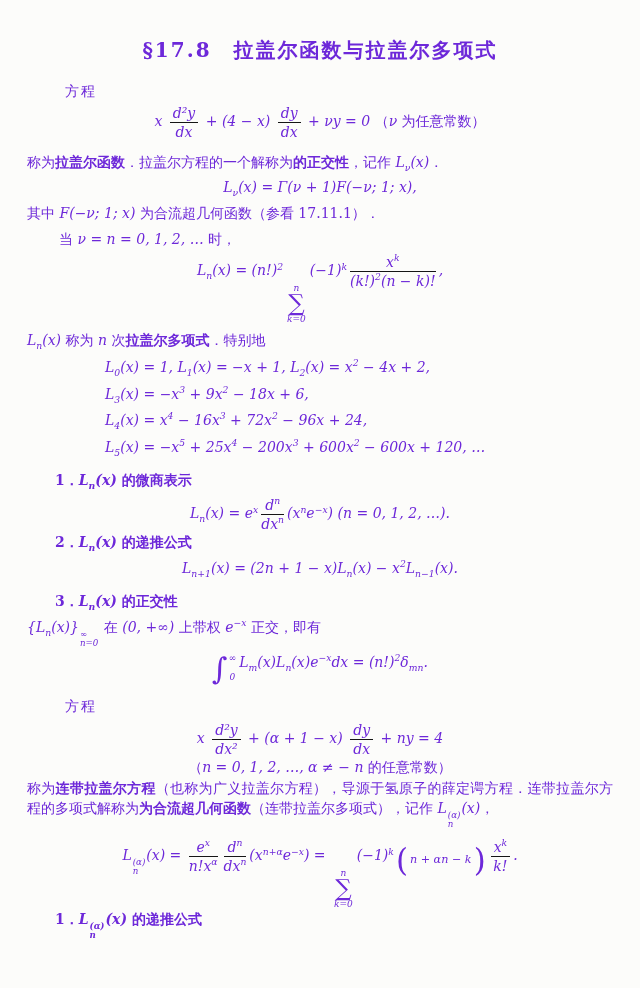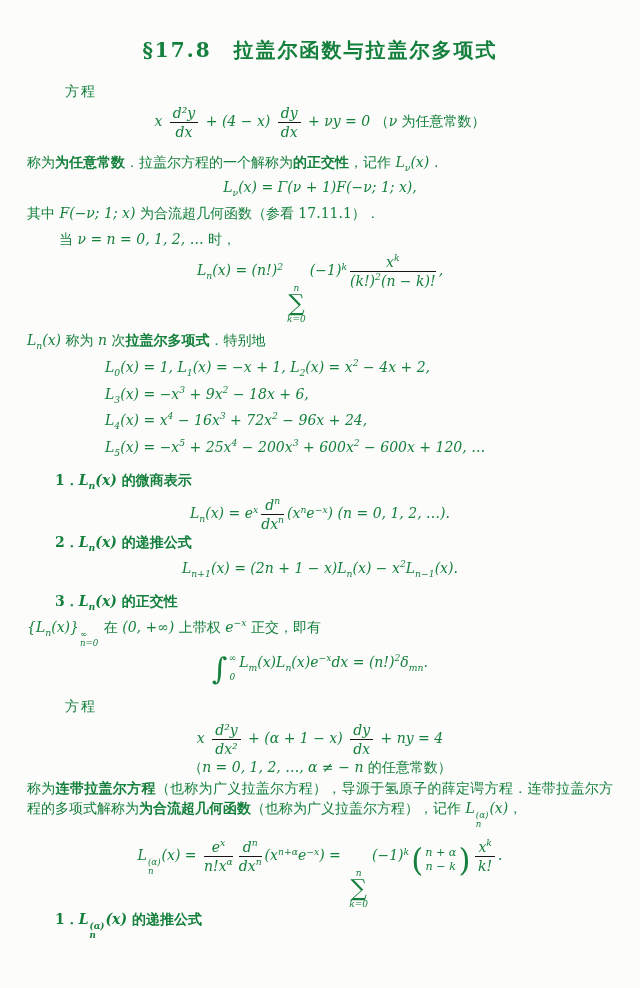--- a/index.html
+++ b/index.html
@@ -6,21 +6,21 @@
   body{
     background:#e8e8e4;
     font-family:"DejaVu Serif","Liberation Serif",serif;
   }
   .page{
     position:relative;
     width:640px;
     height:988px;
     margin:0 auto;
     background:#fcfcfa;
-    color:#15803d;
+    color:#6d28d9;
     overflow:hidden;
     box-sizing:border-box;
     padding:36px 27px 0 27px;
     font-size:14px;
     line-height:1.45;
   }
   .title{
     text-align:center;
     font-size:20px;
     font-weight:bold;
@@ -64,39 +64,39 @@
   .int-s{ font-size:30px; line-height:1; font-style:normal; }
   .int-l{
     display:flex; flex-direction:column; justify-content:space-between;
     font-size:9px; font-style:italic; padding:0 0 2px 1px;
   }
   .tk-binom{
     display:inline-flex; align-items:center; vertical-align:-0.8em;
     margin:0 2px; line-height:1;
   }
   .bn-p{ font-size:2.2em; font-weight:400; line-height:0.85; font-style:normal; }
-  .bn-c{ display:flex; flex-direction:column; align-items:center;
+  .bn-c{ display:flex; flex-direction:row; align-items:center;
          font-size:0.8em; line-height:1.25; padding:0 2px; font-style:italic; }
 
   
   .mt4{margin-top:4px}.mt6{margin-top:6px}.mt10{margin-top:10px}
   .mt12{margin-top:12px}.mt14{margin-top:0}.mt16{margin-top:16px}
   .poly{ line-height:1.9; }
 </style>
 </head>
 <body>
 
 <div class="page">
 
   <div class="title">§17.8　拉盖尔函数与拉盖尔多项式</div>
 
   <div class="label mt16">方程</div>
   <div class="eq mt4"><span class="tk-i">x </span><span class="tk-frac"><span class="fr-n">d²y</span><span class="fr-d">dx</span></span><span class="tk-i"> + (4 − x) </span><span class="tk-frac"><span class="fr-n">dy</span><span class="fr-d">dx</span></span><span class="tk-i"> + νy = 0 </span><span class="tk-r">（</span><span class="tk-i">ν</span><span class="tk-r"> 为任意常数）</span></div>
 
-  <div class="para mt12"><span class="tk-r">称为</span><span class="tk-b">为任意常数</span><span class="tk-r">．拉盖尔方程的一个解称为</span><span class="tk-b">的正交性</span><span class="tk-r">，记作 </span><span class="tk-i">L</span><sub class="tk-sub">ν</sub><span class="tk-i">(x)</span><span class="tk-r">．</span></div>
+  <div class="para mt12"><span class="tk-r">称为</span><span class="tk-b">拉盖尔函数</span><span class="tk-r">．拉盖尔方程的一个解称为</span><span class="tk-b">的正交性</span><span class="tk-r">，记作 </span><span class="tk-i">L</span><sub class="tk-sub">ν</sub><span class="tk-i">(x)</span><span class="tk-r">．</span></div>
   <div class="eq mt4"><span class="tk-i">L</span><sub class="tk-sub">ν</sub><span class="tk-i">(x) = Γ(ν + 1)F(−ν; 1; x),</span></div>
   <div class="para mt6"><span class="tk-r">其中 </span><span class="tk-i">F(−ν; 1; x)</span><span class="tk-r"> 为合流超几何函数（参看 17.11.1）．</span></div>
   <div class="para ind1 mt6"><span class="tk-r">当 </span><span class="tk-i">ν = n = 0, 1, 2, …</span><span class="tk-r"> 时，</span></div>
 
   <div class="eq mt4"><span class="tk-i">L</span><sub class="tk-sub">n</sub><span class="tk-i">(x) = (n!)</span><sup class="tk-sup">2</sup><span class="tk-sum">
         <span class="sum-t">n</span>
         <span class="sum-s">∑</span>
         <span class="sum-b">k=0</span>
       </span><span class="tk-i">(−1)</span><sup class="tk-sup">k</sup><span class="tk-frac"><span class="fr-n"><span class="tk-i">x</span><sup class="tk-sup">k</sup></span><span class="fr-d"><span class="tk-i">(k!)</span><sup class="tk-sup">2</sup><span class="tk-i">(n − k)!</span></span></span><span class="tk-i">,</span></div>
 
@@ -125,21 +125,21 @@
         <span class="int-l">
           <span class="int-t">∞</span>
           <span class="int-b">0</span>
         </span>
       </span><span class="tk-i">L</span><sub class="tk-sub">m</sub><span class="tk-i">(x)L</span><sub class="tk-sub">n</sub><span class="tk-i">(x)e</span><sup class="tk-sup">−x</sup><span class="tk-i">dx = (n!)</span><sup class="tk-sup">2</sup><span class="tk-i">δ</span><sub class="tk-sub">mn</sub><span class="tk-i">.</span></div>
 
   <div class="label mt12">方程</div>
   <div class="eq mt6"><span class="tk-i">x </span><span class="tk-frac"><span class="fr-n">d²y</span><span class="fr-d">dx²</span></span><span class="tk-i"> + (α + 1 − x) </span><span class="tk-frac"><span class="fr-n">dy</span><span class="fr-d">dx</span></span><span class="tk-i"> + ny = 4</span></div>
   <div class="eq mt14"><span class="tk-r">（</span><span class="tk-i">n = 0, 1, 2, …, α ≠ − n</span><span class="tk-r"> 的任意常数）</span></div>
 
-  <div class="para just mt14"><span class="tk-r">称为</span><span class="tk-b">连带拉盖尔方程</span><span class="tk-r">（也称为广义拉盖尔方程），导源于氢原子的薛定谔方程．连带拉盖尔方程的多项式解称为</span><span class="tk-b">为合流超几何函数</span><span class="tk-r">（也称为广义拉盖尔方程），记作 </span><span class="tk-i">L</span><span class="tk-ss">
+  <div class="para just mt14"><span class="tk-r">称为</span><span class="tk-b">连带拉盖尔方程</span><span class="tk-r">（也称为广义拉盖尔方程），导源于氢原子的薛定谔方程．连带拉盖尔方程的多项式解称为</span><span class="tk-b">为合流超几何函数</span><span class="tk-r">（连带拉盖尔多项式），记作 </span><span class="tk-i">L</span><span class="tk-ss">
         <span class="ss-t">(α)</span>
         <span class="ss-b">n</span>
       </span><span class="tk-i">(x)</span><span class="tk-r">，</span></div>
 
   <div class="eq mt10"><span class="tk-i">L</span><span class="tk-ss">
         <span class="ss-t">(α)</span>
         <span class="ss-b">n</span>
       </span><span class="tk-i">(x) = </span><span class="tk-frac"><span class="fr-n"><span class="tk-i">e</span><sup class="tk-sup">x</sup></span><span class="fr-d"><span class="tk-i">n!x</span><sup class="tk-sup">α</sup></span></span><span class="tk-frac"><span class="fr-n"><span class="tk-i">d</span><sup class="tk-sup">n</sup></span><span class="fr-d"><span class="tk-i">dx</span><sup class="tk-sup">n</sup></span></span><span class="tk-i">(x</span><sup class="tk-sup">n+α</sup><span class="tk-i">e</span><sup class="tk-sup">−x</sup><span class="tk-i">) = </span><span class="tk-sum">
         <span class="sum-t">n</span>
         <span class="sum-s">∑</span>

